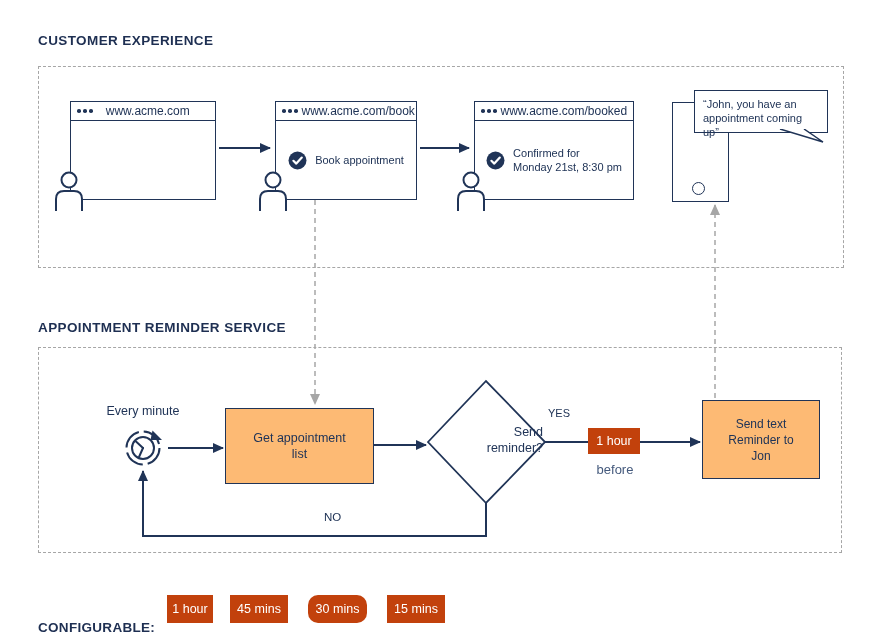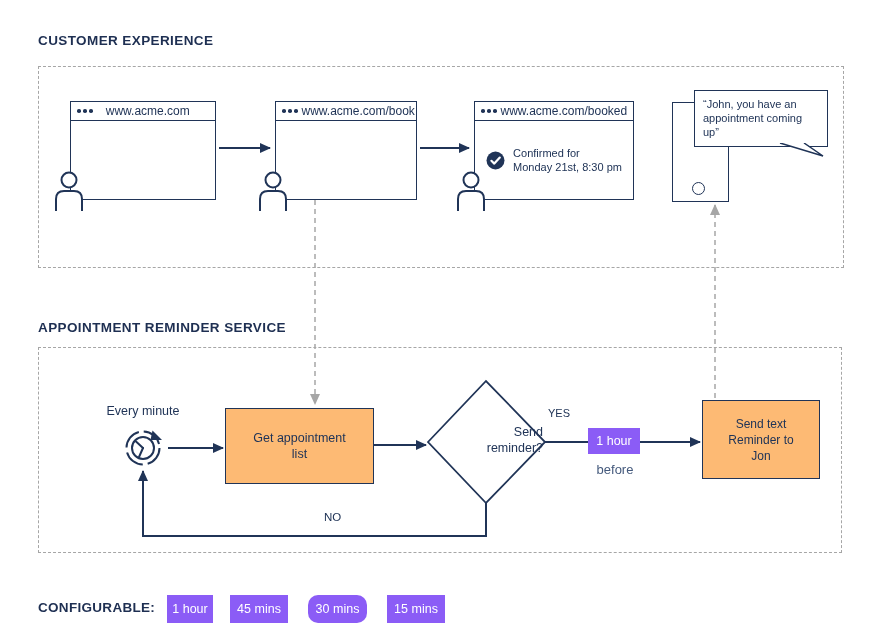--- a/index.html
+++ b/index.html
@@ -26,33 +26,33 @@
   .dot{width:3.5px;height:3.5px;border-radius:50%;background:#203457;}
   .url-text{flex:1;text-align:center;font-size:12px;color:#203457;white-space:nowrap;}
   .browser-body{flex:1;display:flex;align-items:center;justify-content:center;}
   .center-lines{text-align:center;font-size:12.5px;line-height:16px;}
   .check-row{display:flex;align-items:center;gap:8px;font-size:11px;line-height:14px;}
   .check-icon{flex:0 0 auto;display:block;}
   
   .phone{position:absolute;left:672px;top:102px;width:55px;height:98px;border:1.5px solid #203457;background:#fff;z-index:2;}
   .home-btn{position:absolute;left:19px;top:79px;width:11px;height:11px;border:1.5px solid #203457;border-radius:50%;}
   .bubble{
-    position:absolute;left:694px;top:90px;width:134px;height:57px;border:1.5px solid #203457;
+    position:absolute;left:694px;top:90px;width:134px;height:43px;border:1.5px solid #203457;
     background:#fff;z-index:3;font-size:11px;line-height:14px;padding:6px 16px 0 8px;box-sizing:border-box;
   }
   .bubble-tail{position:absolute;left:82px;bottom:-13px;z-index:4;}
   
   .flow-box{
     position:absolute;background:#fdba74;border:1.5px solid #203457;z-index:2;
     display:flex;align-items:center;justify-content:center;text-align:center;
     font-size:12.5px;line-height:16px;
   }
   .label{position:absolute;z-index:6;}
   .badge{
-    position:absolute;background:#8b5cf6;color:#fff;z-index:2;
+    position:absolute;background:#c2410c;color:#fff;z-index:2;
     display:flex;align-items:center;justify-content:center;font-size:12.5px;
   }
   .caption{color:#44597c;font-size:13px;line-height:17px;text-align:center;}
   svg.overlay{position:absolute;left:0;top:0;z-index:5;pointer-events:none;}
 </style>
 </head>
 <body>
 
 <div class="canvas">
 
@@ -75,20 +75,29 @@
   </div>
 
   <div class="browser" style="left:275px;top:101px;width:140px;height:97px;">
     <div class="url-bar">
       <span class="dots">
           <span class="dot"></span>
           <span class="dot"></span>
           <span class="dot"></span>
         </span>
       <span class="url-text">www.acme.com/book</span>
+    </div>
+    <div class="browser-body">
+      <div class="check-row">
+        <svg class="check-icon" width="19" height="19" viewBox="0 0 19 19">
+          <circle cx="9.5" cy="9.5" r="9" fill="#203457"></circle>
+          <path d="M5.4,9.8 L8.3,12.6 L13.8,6.6" stroke="#fff" stroke-width="2.2" fill="none" stroke-linecap="round" stroke-linejoin="round"></path>
+        </svg>
+        <span>Book appointment</span>
+      </div>
     </div>
   </div>
 
   <div class="browser" style="left:474px;top:101px;width:158px;height:97px;">
     <div class="url-bar">
       <span class="dots">
           <span class="dot"></span>
           <span class="dot"></span>
           <span class="dot"></span>
         </span>
@@ -146,21 +155,21 @@
   </div>
 
   <div class="flow-box" style="left:702px;top:400px;width:116px;height:77px;font-size:12px;">
     <div>
       <span style="display:block">Send text</span>
       <span style="display:block">Reminder to</span>
       <span style="display:block">Jon</span>
     </div>
   </div>
 
-  <div class="label" style="left:38px;top:600px;font-size:13.5px;font-weight:700;letter-spacing:.3px;color:#1e2f52;">CONFIGURABLE:</div>
+  <div class="label" style="left:38px;top:620px;font-size:13.5px;font-weight:700;letter-spacing:.3px;color:#1e2f52;">CONFIGURABLE:</div>
   <div class="badge" style="left:167px;top:595px;width:46px;height:28px;">1 hour</div>
   <div class="badge" style="left:230px;top:595px;width:58px;height:28px;">45 mins</div>
   <div class="badge" style="left:308px;top:595px;width:59px;height:28px;border-radius:10px;">30 mins</div>
   <div class="badge" style="left:387px;top:595px;width:58px;height:28px;">15 mins</div>
 
   <svg class="overlay" width="873" height="640" viewBox="0 0 873 640">
     <defs>
       <marker id="ah-navy" markerUnits="userSpaceOnUse" markerWidth="11" markerHeight="10" refX="10" refY="5" orient="auto">
         <path d="M0,0 L11,5 L0,10 Z" fill="#203457"></path>
       </marker>

